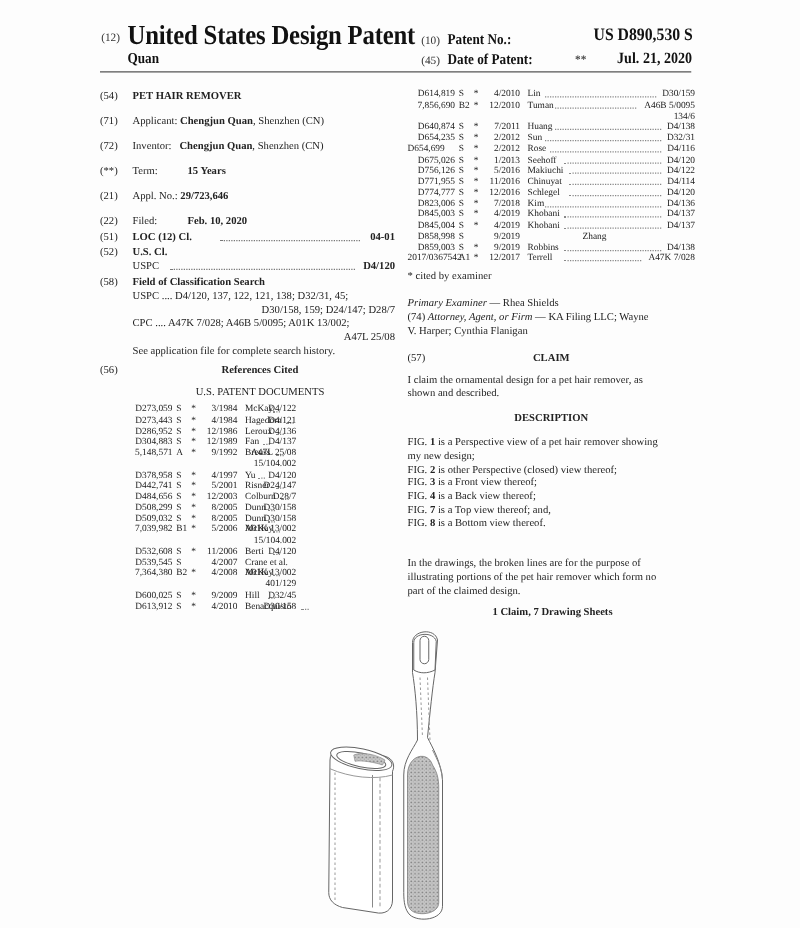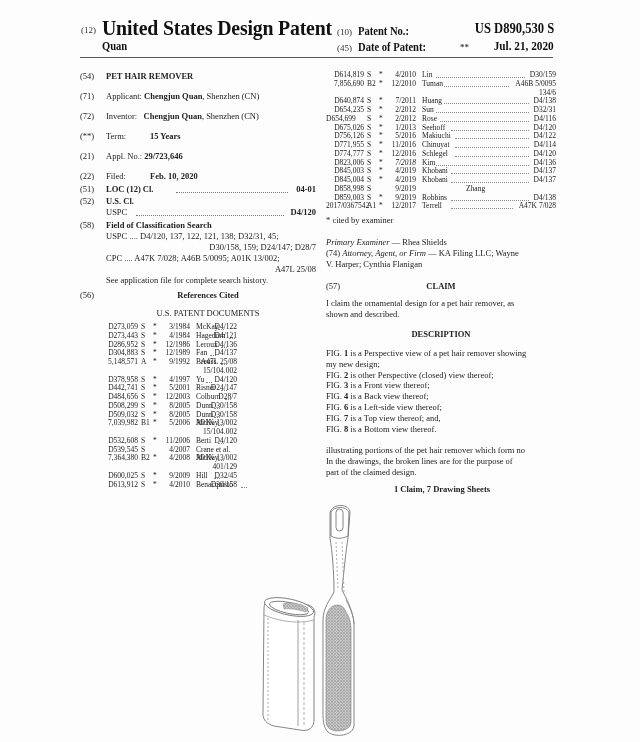--- a/index.html
+++ b/index.html
@@ -320,21 +320,21 @@
       <span style="left: 53px;">*</span>
       <span style="left: 60px; width: 30px; text-align: right;">12/2016</span>
       <span style="left: 96px;">Schlegel</span>
       <span class="leader" style="left: 129.2px; width: 73.4px;"></span>
       <span style="right: 0px;">D4/120</span>
     </div>
     <div class="ref" style="left: 326px; top: 158.5px; width: 230px; height: 8.75px;">
       <span style="left: 0px; width: 38px; text-align: right;">D823,006</span>
       <span style="left: 41px;">S</span>
       <span style="left: 53px;">*</span>
-      <span style="left: 60px; width: 30px; text-align: right; font-style: italic;">7/2018</span>
+      <span style="left: 60px; width: 30px; text-align: right;">7/2018</span>
       <span style="left: 96px;">Kim</span>
       <span class="leader" style="left: 109.7px; width: 92.9px;"></span>
       <span style="right: 0px;">D4/136</span>
     </div>
     <div class="ref" style="left: 326px; top: 167.25px; width: 230px; height: 8.75px;">
       <span style="left: 0px; width: 38px; text-align: right;">D845,003</span>
       <span style="left: 41px;">S</span>
       <span style="left: 53px;">*</span>
       <span style="left: 60px; width: 30px; text-align: right;">4/2019</span>
       <span style="left: 96px;">Khobani</span>
@@ -396,28 +396,27 @@
 </div>
 
 <div class="txt center-b" style="left:326px;top:329px;width:230px;">DESCRIPTION</div>
 
 <div class="txt" style="left:326px;top:348px;width:240px;" id="fig-list">
     <div><span>FIG. </span><b>1</b><span> is a Perspective view of a pet hair remover showing</span></div>
     <div><span>my new design;</span></div>
     <div><span>FIG. </span><b>2</b><span> is other Perspective (closed) view thereof;</span></div>
     <div><span>FIG. </span><b>3</b><span> is a Front view thereof;</span></div>
     <div><span>FIG. </span><b>4</b><span> is a Back view thereof;</span></div>
-    <div><span>FIG. </span><b>6</b><span> is a Left-side view thereof;</span></div>
     <div><span>FIG. </span><b>7</b><span> is a Top view thereof; and,</span></div>
     <div><span>FIG. </span><b>8</b><span> is a Bottom view thereof.</span></div>
   </div>
 
 <div class="txt" style="left:326px;top:445px;width:240px;">
+  <div>In the drawings, the broken lines are for the purpose of</div>
   <div>illustrating portions of the pet hair remover which form no</div>
-  <div>In the drawings, the broken lines are for the purpose of</div>
   <div>part of the claimed design.</div>
 </div>
 
 <div class="txt center-b" style="left:326px;top:484px;width:232px;">1 Claim, 7 Drawing Sheets</div>
 
 <svg style="left:250px;top:500px;" width="150" height="242" viewBox="0 0 150 242">
   <defs>
     <pattern id="fabric" width="3" height="3" patternUnits="userSpaceOnUse">
       <rect width="3" height="3" fill="#c8c8c8"></rect>
       <circle cx="1" cy="1" r="0.7" fill="#7a7a7a"></circle>

